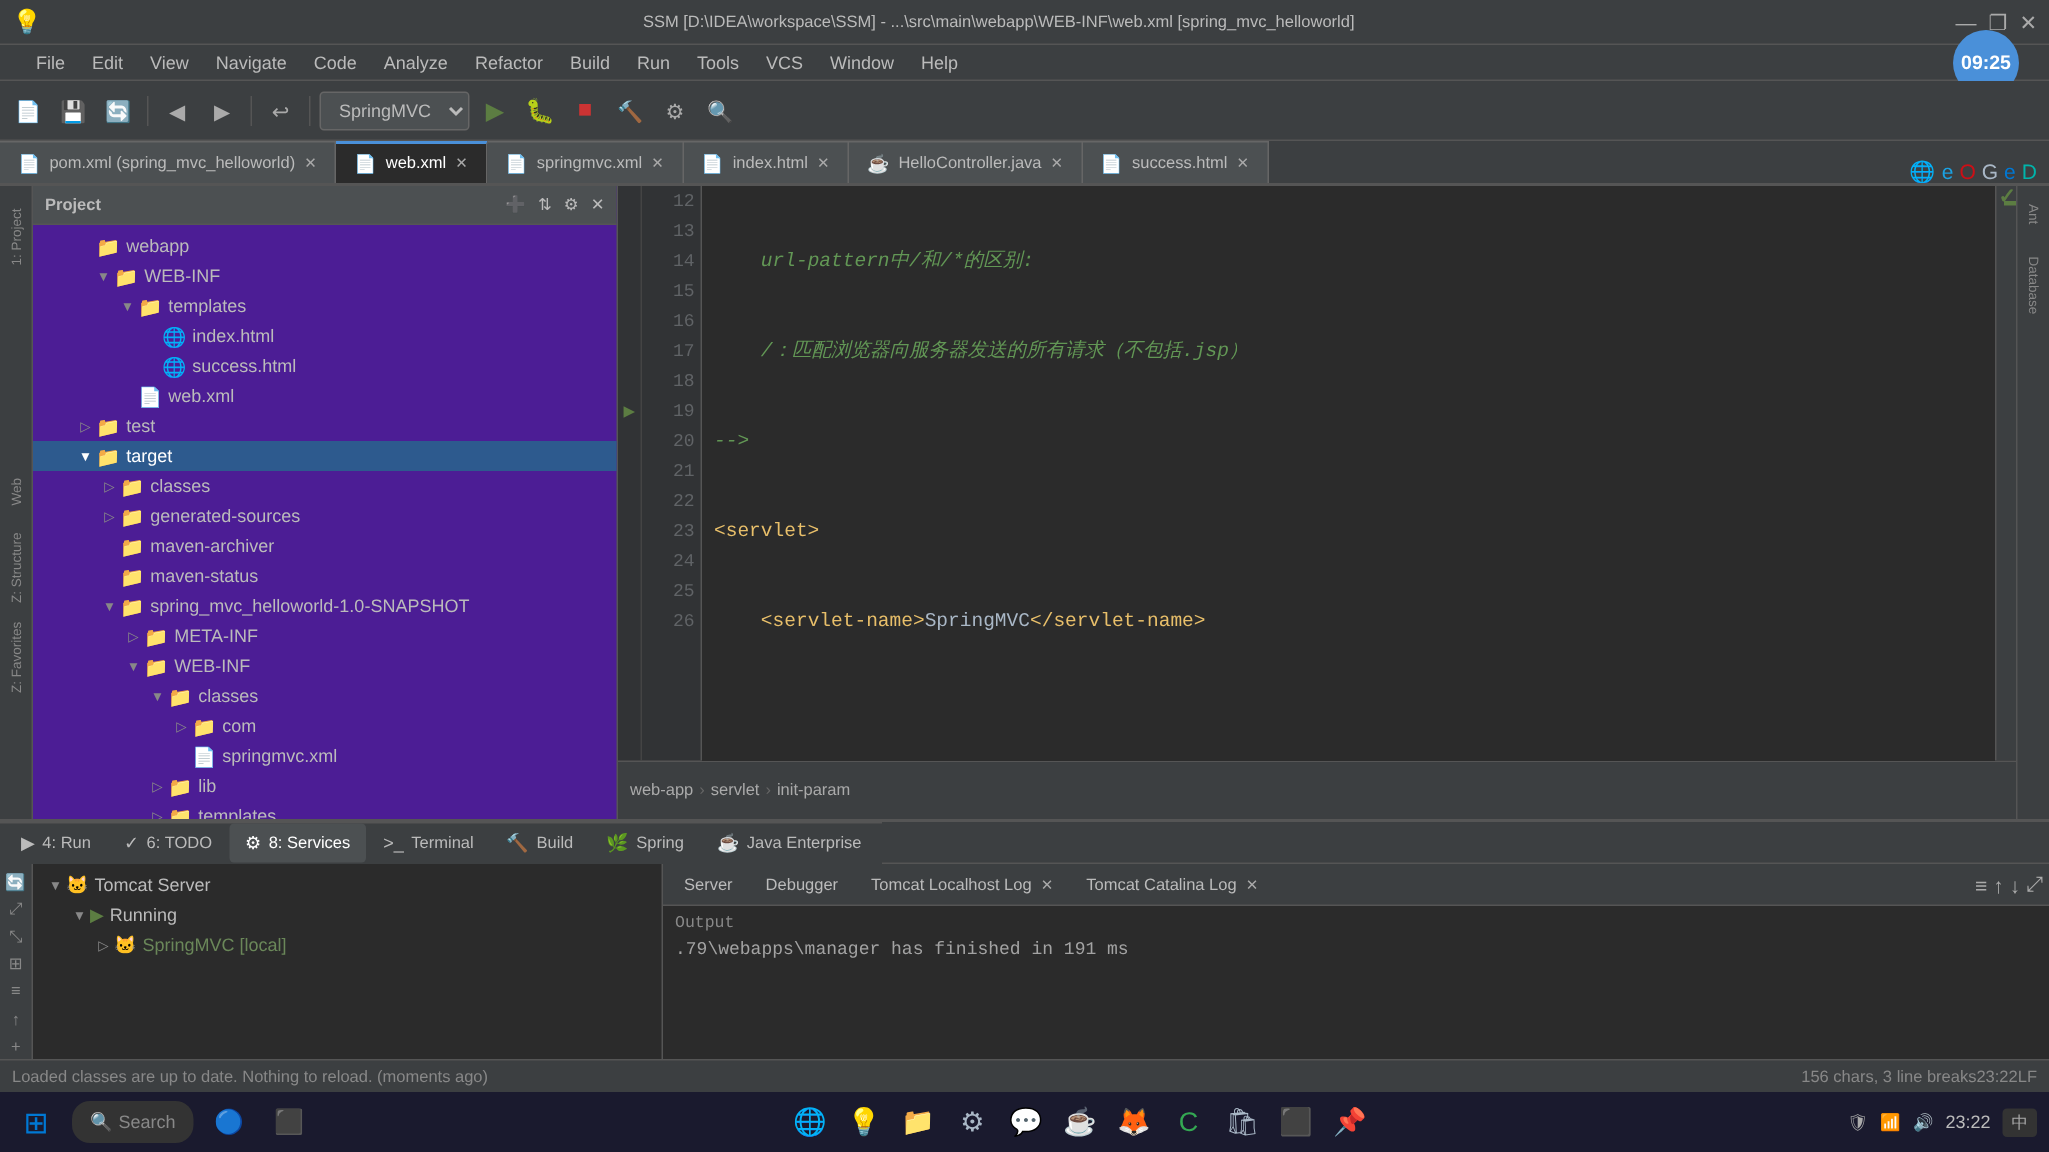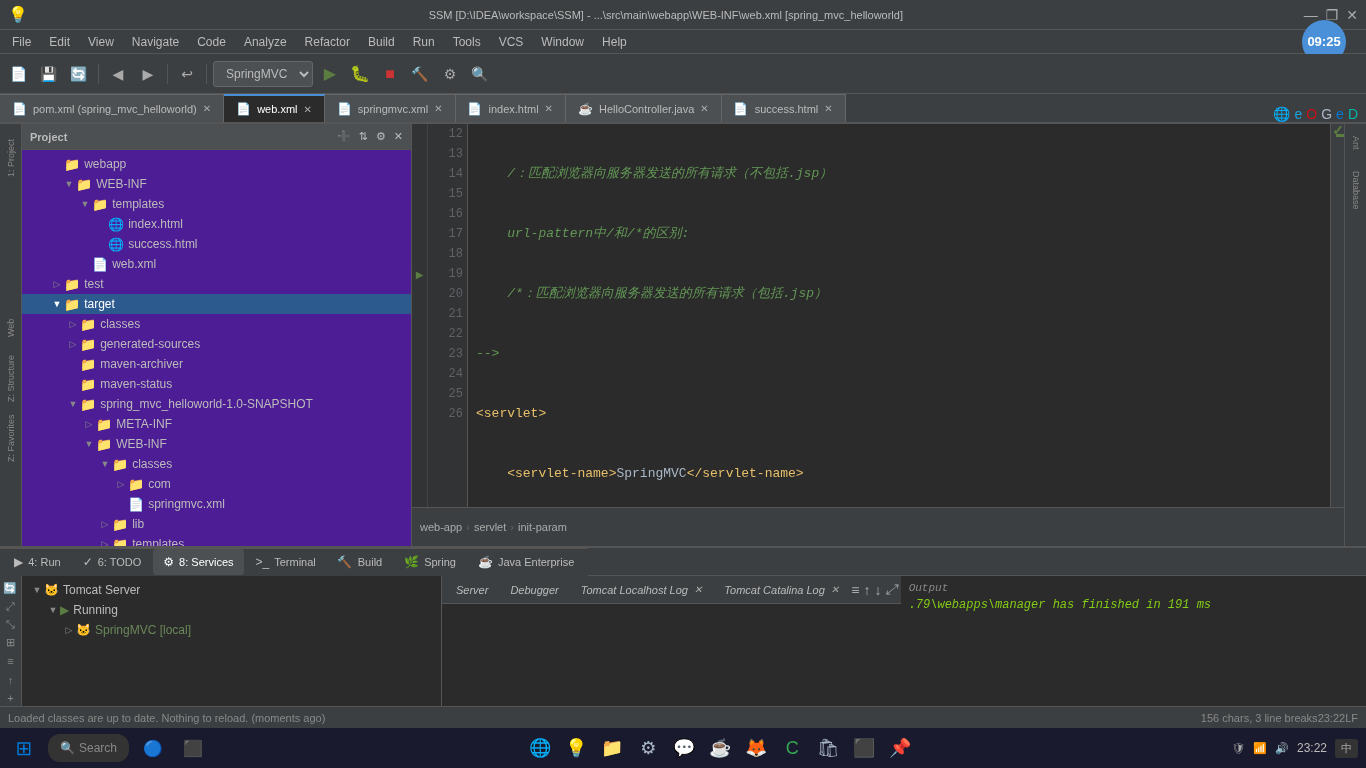--- a/index.html
+++ b/index.html
@@ -19,21 +19,21 @@
     #title-bar-title { font-size: 11px; color: #bbb; flex: 1; text-align: center; }
     #title-bar-controls { display: flex; gap: 8px; }
     #title-bar-controls span { cursor: pointer; color: #aaa; font-size: 14px; }
 
     
     #menu-bar {
       height: 24px;
       background: #3c3f41;
       display: flex;
       align-items: center;
-      padding: 0 4px;
+      padding: 0 16px;
       border-bottom: 1px solid #555;
       gap: 2px;
     }
     .menu-item {
       padding: 2px 8px;
       font-size: 12px;
       color: #bbb;
       cursor: pointer;
       border-radius: 3px;
     }
@@ -293,21 +293,21 @@
     }
     #services-output {
       flex: 1;
       padding: 4px 8px;
       font-family: 'Courier New', monospace;
       font-size: 12px;
       color: #a9b7c6;
       overflow-y: auto;
     }
     .output-label { color: #888; font-size: 11px; padding: 2px 0 4px 0; }
-    .output-text { color: #84cc16; font-size: 12px; font-family: 'Courier New', monospace; }
+    .output-text { color: #a3a3a3; font-size: 12px; font-family: 'Courier New', monospace; }
 
     
     #status-bar {
       height: 22px;
       background: #3c3f41;
       display: flex;
       align-items: center;
       justify-content: space-between;
       padding: 0 8px;
       font-size: 11px;
@@ -423,21 +423,21 @@
     <span class="menu-item">Navigate</span>
     <span class="menu-item">Code</span>
     <span class="menu-item">Analyze</span>
     <span class="menu-item">Refactor</span>
     <span class="menu-item">Build</span>
     <span class="menu-item">Run</span>
     <span class="menu-item">Tools</span>
     <span class="menu-item">VCS</span>
     <span class="menu-item">Window</span>
     <span class="menu-item">Help</span>
-    <div id="clock-badge" style="margin-left:auto; margin-right:16px; width:44px; height:44px; background:#4a90d9; border-radius:50%; display:flex; align-items:center; justify-content:center; color:white; font-size:13px; font-weight:bold;">09:25</div>
+    <div id="clock-badge" style="margin-left:auto; margin-right:4px; width:44px; height:44px; background:#4a90d9; border-radius:50%; display:flex; align-items:center; justify-content:center; color:white; font-size:13px; font-weight:bold;">09:25</div>
   </div>
 
   <div id="toolbar">
     <button class="toolbar-btn">📄</button>
     <button class="toolbar-btn">💾</button>
     <button class="toolbar-btn">🔄</button>
     <div class="toolbar-separator"></div>
     <button class="toolbar-btn">◀</button>
     <button class="toolbar-btn">▶</button>
     <div class="toolbar-separator"></div>
@@ -654,23 +654,22 @@
           <div style="line-height:20px;">20</div>
           <div style="line-height:20px;">21</div>
           <div style="line-height:20px;">22</div>
           <div style="line-height:20px;">23</div>
           <div style="line-height:20px;">24</div>
           <div style="line-height:20px;">25</div>
           <div style="line-height:20px;">26</div>
         </div>
 
         <div id="code-area" style="flex:1; padding:0 8px; font-family:'Courier New',monospace; font-size:13px; line-height:20px; overflow:auto; background:#2b2b2b; white-space:pre-wrap;">
+          <div class="code-line"><span class="c-comment">    url-pattern中/和/*的区别:</span></div>
           <div class="code-line"><span class="c-comment">    /：匹配浏览器向服务器发送的所有请求（不包括.jsp）</span></div>
-          <div class="code-line"><span class="c-comment">    url-pattern中/和/*的区别:</span></div>
-          <div class="code-line"><span class="c-comment">    /*：匹配浏览器向服务器发送的所有请求（包括.jsp）</span></div>
           <div class="code-line"><span class="c-comment">--&gt;</span></div>
           <div class="code-line"><span class="c-tag">&lt;servlet&gt;</span></div>
           <div class="code-line"><span class="c-text">    </span><span class="c-tag">&lt;servlet-name&gt;</span><span class="c-text">SpringMVC</span><span class="c-tag">&lt;/servlet-name&gt;</span></div>
           
           
           
           
           
           
           
@@ -759,21 +758,21 @@
           <span style="margin-right:4px; color:#5c7d42;">▶</span>
           <span>Running</span>
         </div>
         <div class="tree-item" style="padding-left:40px;">
           <span class="tree-arrow" style="color:#888;">▷</span>
           <span style="margin-right:4px;">🐱</span>
           <span style="color:#6a8759;">SpringMVC [local]</span>
         </div>
       </div>
 
-      <div style="flex:1; display:flex; flex-direction:row; overflow:hidden;font-style:italic;">
+      <div style="flex:1; display:flex; flex-direction:column; overflow:hidden;">
         <div id="bottom-tabs" style="height:28px; background:#3c3f41; display:flex; align-items:center; border-bottom:1px solid #555; padding:0 4px; gap:2px;">
           <div class="bottom-tab">
             <span>Server</span>
           </div>
           <div class="bottom-tab">
             <span>Debugger</span>
           </div>
           <div class="bottom-tab">
             <span>Tomcat Localhost Log</span>
             <span class="bottom-tab-close">✕</span>

